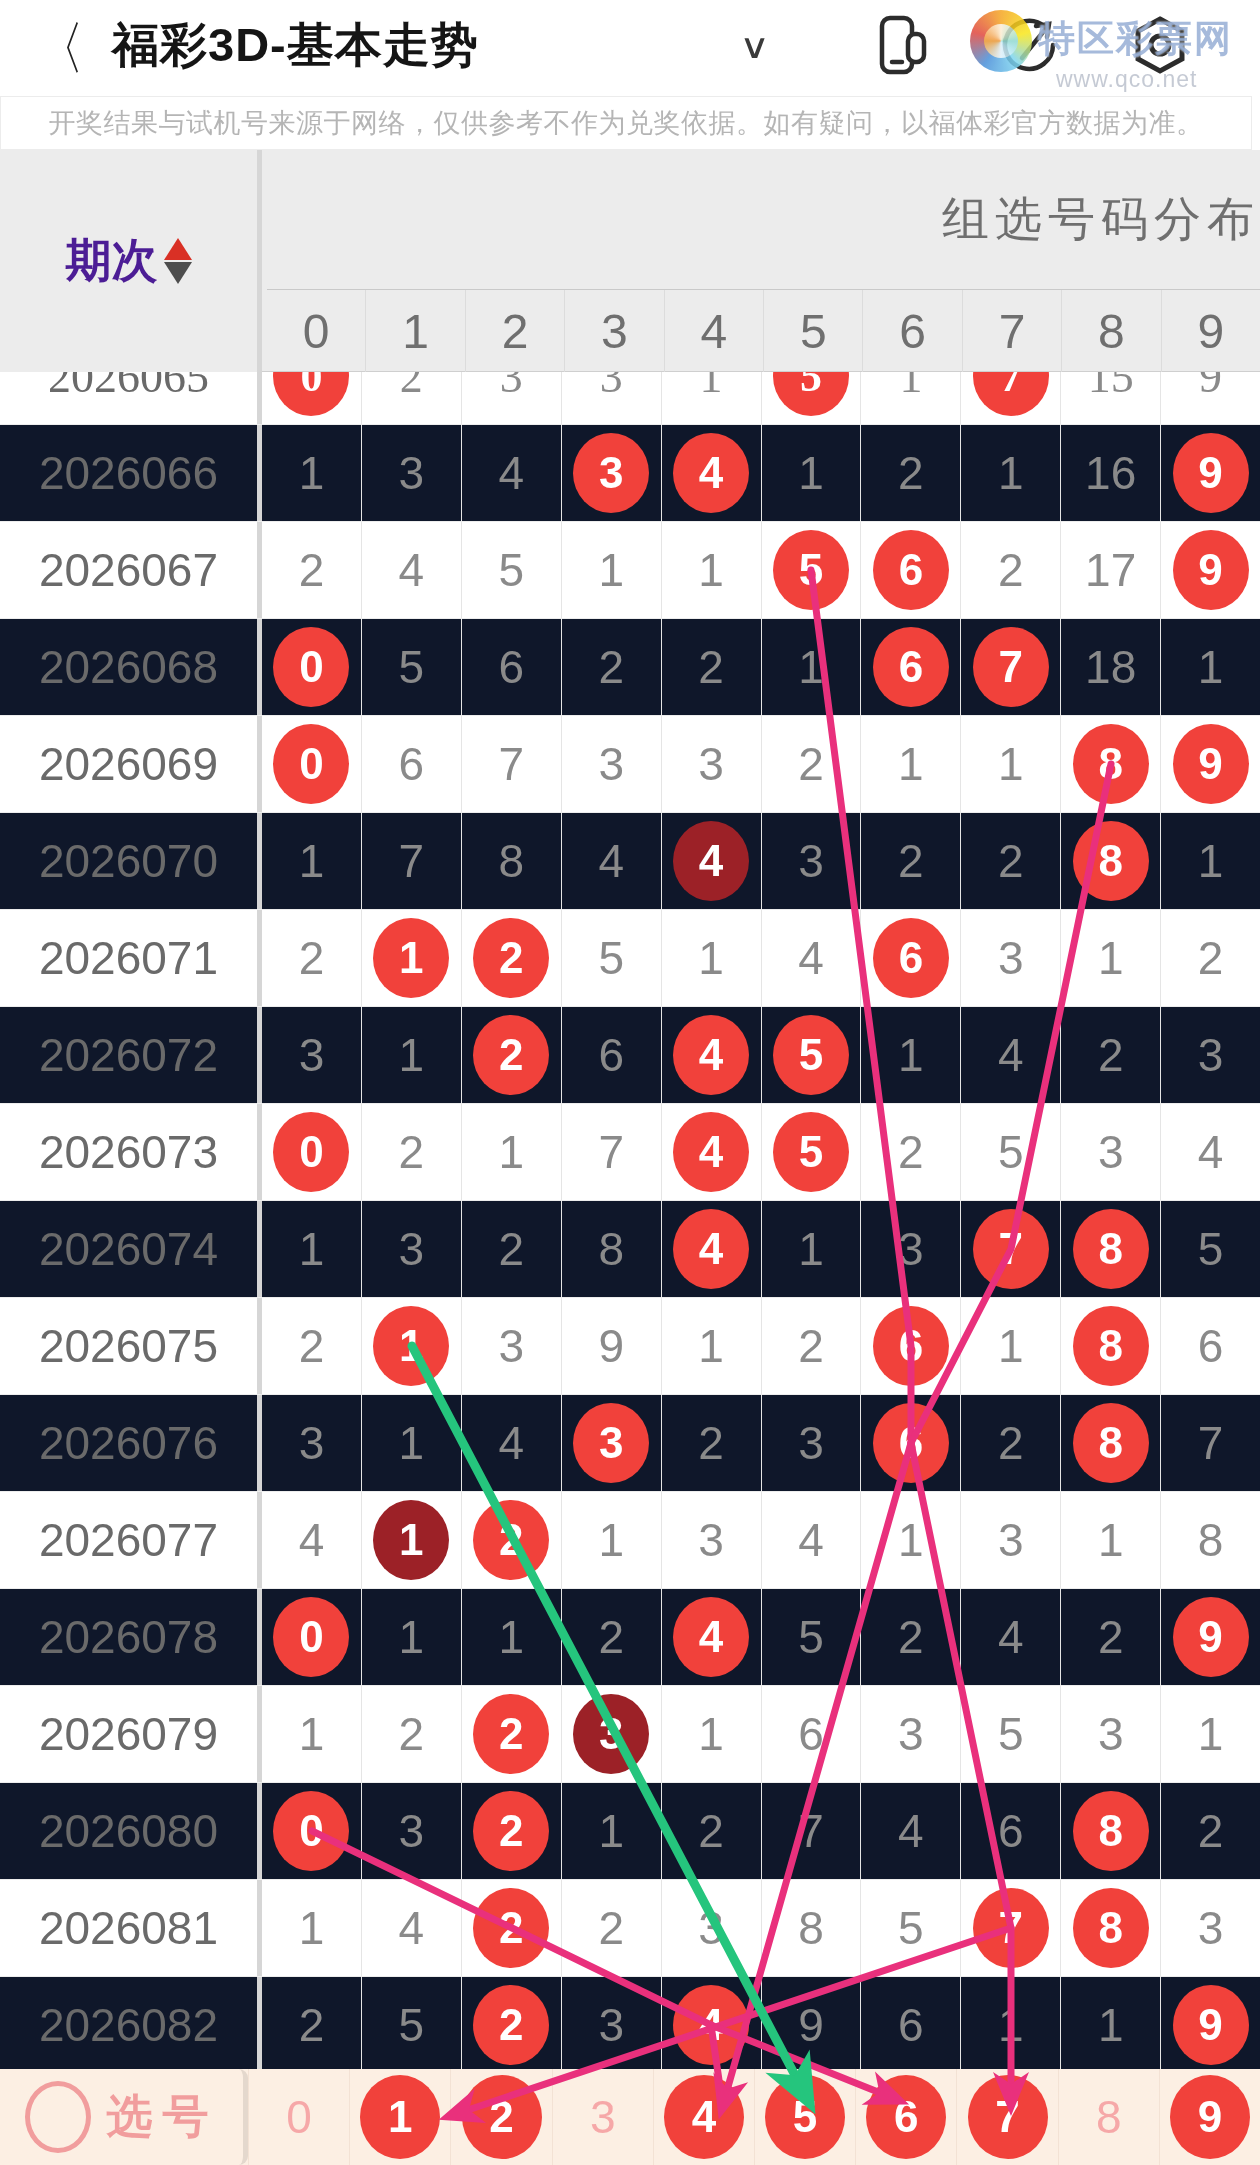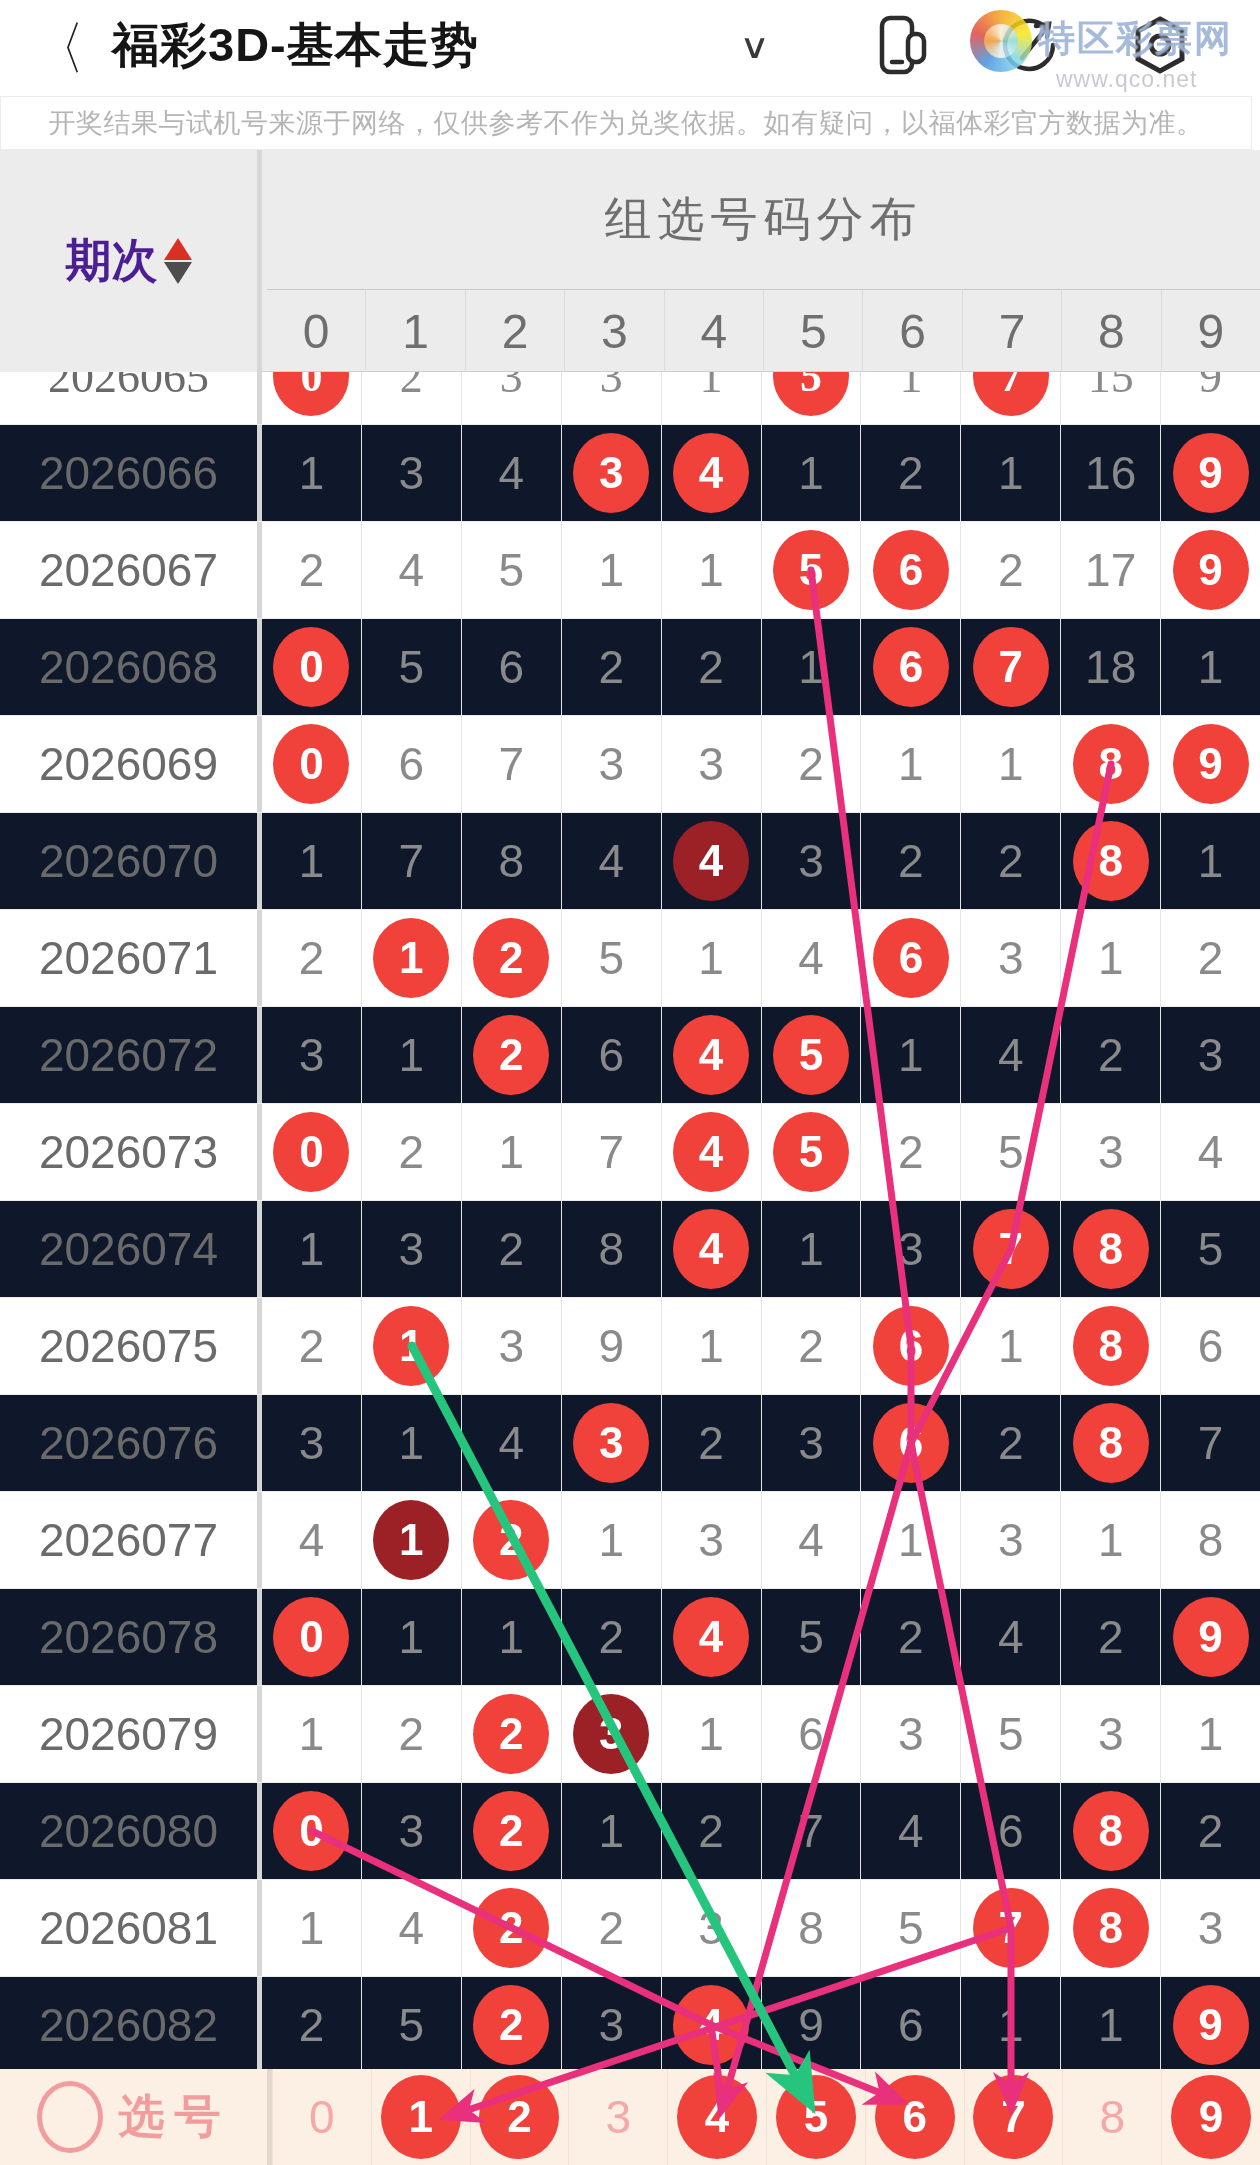--- a/index.html
+++ b/index.html
@@ -30,21 +30,21 @@
   .disclaimer span{display:block;width:100%;text-align:center;font-size:27px;color:#b5b5b5;letter-spacing:.5px;}
 
   
   .thead{position:absolute;left:0;top:150px;width:1260px;height:222px;background:#ececec;border-bottom:1px solid #cfcfcf;box-sizing:border-box;}
   .period-hcell{position:absolute;left:0;top:0;width:262px;height:222px;border-right:5px solid #d6d6d6;box-sizing:border-box;
                 display:flex;align-items:center;justify-content:center;background:#ececec;}
   .period-hcell .ptxt{font-size:46px;color:#4c1d95;font-weight:600;}
   .sort{display:inline-flex;flex-direction:column;margin-left:6px;gap:2px;}
   .tri-up{width:0;height:0;border-left:14px solid transparent;border-right:14px solid transparent;border-bottom:22px solid #d93025;}
   .tri-dn{width:0;height:0;border-left:14px solid transparent;border-right:14px solid transparent;border-top:22px solid #4d4d4d;}
-  .group-hcell{position:absolute;left:267px;top:0;width:993px;height:140px;display:flex;align-items:center;justify-content:center;
+  .group-hcell{position:absolute;left:267px;top:0;width:993px;height:140px;display:flex;align-items:center;justify-content:flex-end;
                border-bottom:1px solid #c9c9c9;box-sizing:border-box;}
   .group-hcell span{font-size:47px;color:#6f6f6f;letter-spacing:6px;}
   .digit-hrow{position:absolute;left:267px;top:140px;width:993px;height:82px;display:flex;}
   .digit-hrow .dh{flex:1;display:flex;align-items:center;justify-content:center;font-size:48px;color:#6f6f6f;border-left:1px solid #dcdcdc;box-sizing:border-box;}
   .digit-hrow .dh:first-child{border-left:none;}
 
   .tbody{position:absolute;left:0;top:372px;width:1260px;}
   .clipwrap{position:relative;width:1260px;height:53px;overflow:hidden;font-family:Liberation Serif, serif;}
   .clipwrap .trow{position:absolute;left:0;top:-44px;}
 
@@ -55,21 +55,21 @@
   .dcell{flex:1;display:flex;align-items:center;justify-content:center;border-left:1px solid #e5e5e5;box-sizing:border-box;
          font-size:46px;color:#8a8a8a;}
   .dcell:nth-child(2){border-left:none;}
   .ball{width:76px;height:80px;border-radius:50%;display:flex;align-items:center;justify-content:center;
         color:#fff;font-size:44px;font-weight:600;}
   .ball.hit{background:#f1413b;}
   .ball.test{background:#9c2127;}
 
   
   .pickrow{position:absolute;left:0;top:2069px;width:1260px;height:96px;background:#fcefe3;display:flex;}
-  .pick-label{width:272px;border-right:5px solid #e4d8cd;box-sizing:border-box;display:flex;align-items:center;justify-content:center;gap:16px;}
+  .pick-label{width:248px;border-right:5px solid #e4d8cd;box-sizing:border-box;display:flex;align-items:center;justify-content:center;gap:16px;border-radius:9px;}
   .pick-circle{width:66px;height:72px;border:5px solid #f19d9d;border-radius:50%;box-sizing:border-box;}
   .pick-text{font-size:46px;color:#f19d9d;letter-spacing:10px;font-weight:600;}
   .pcell-d{flex:1;display:flex;align-items:center;justify-content:center;border-left:1px solid #f3e2d4;box-sizing:border-box;
            font-size:46px;color:#f6a8a8;}
   .pcell-d .ball{width:80px;height:84px;}
 
   
   #lines{position:absolute;left:0;top:0;width:1260px;height:2165px;pointer-events:none;z-index:5;}
 </style>
 </head>

